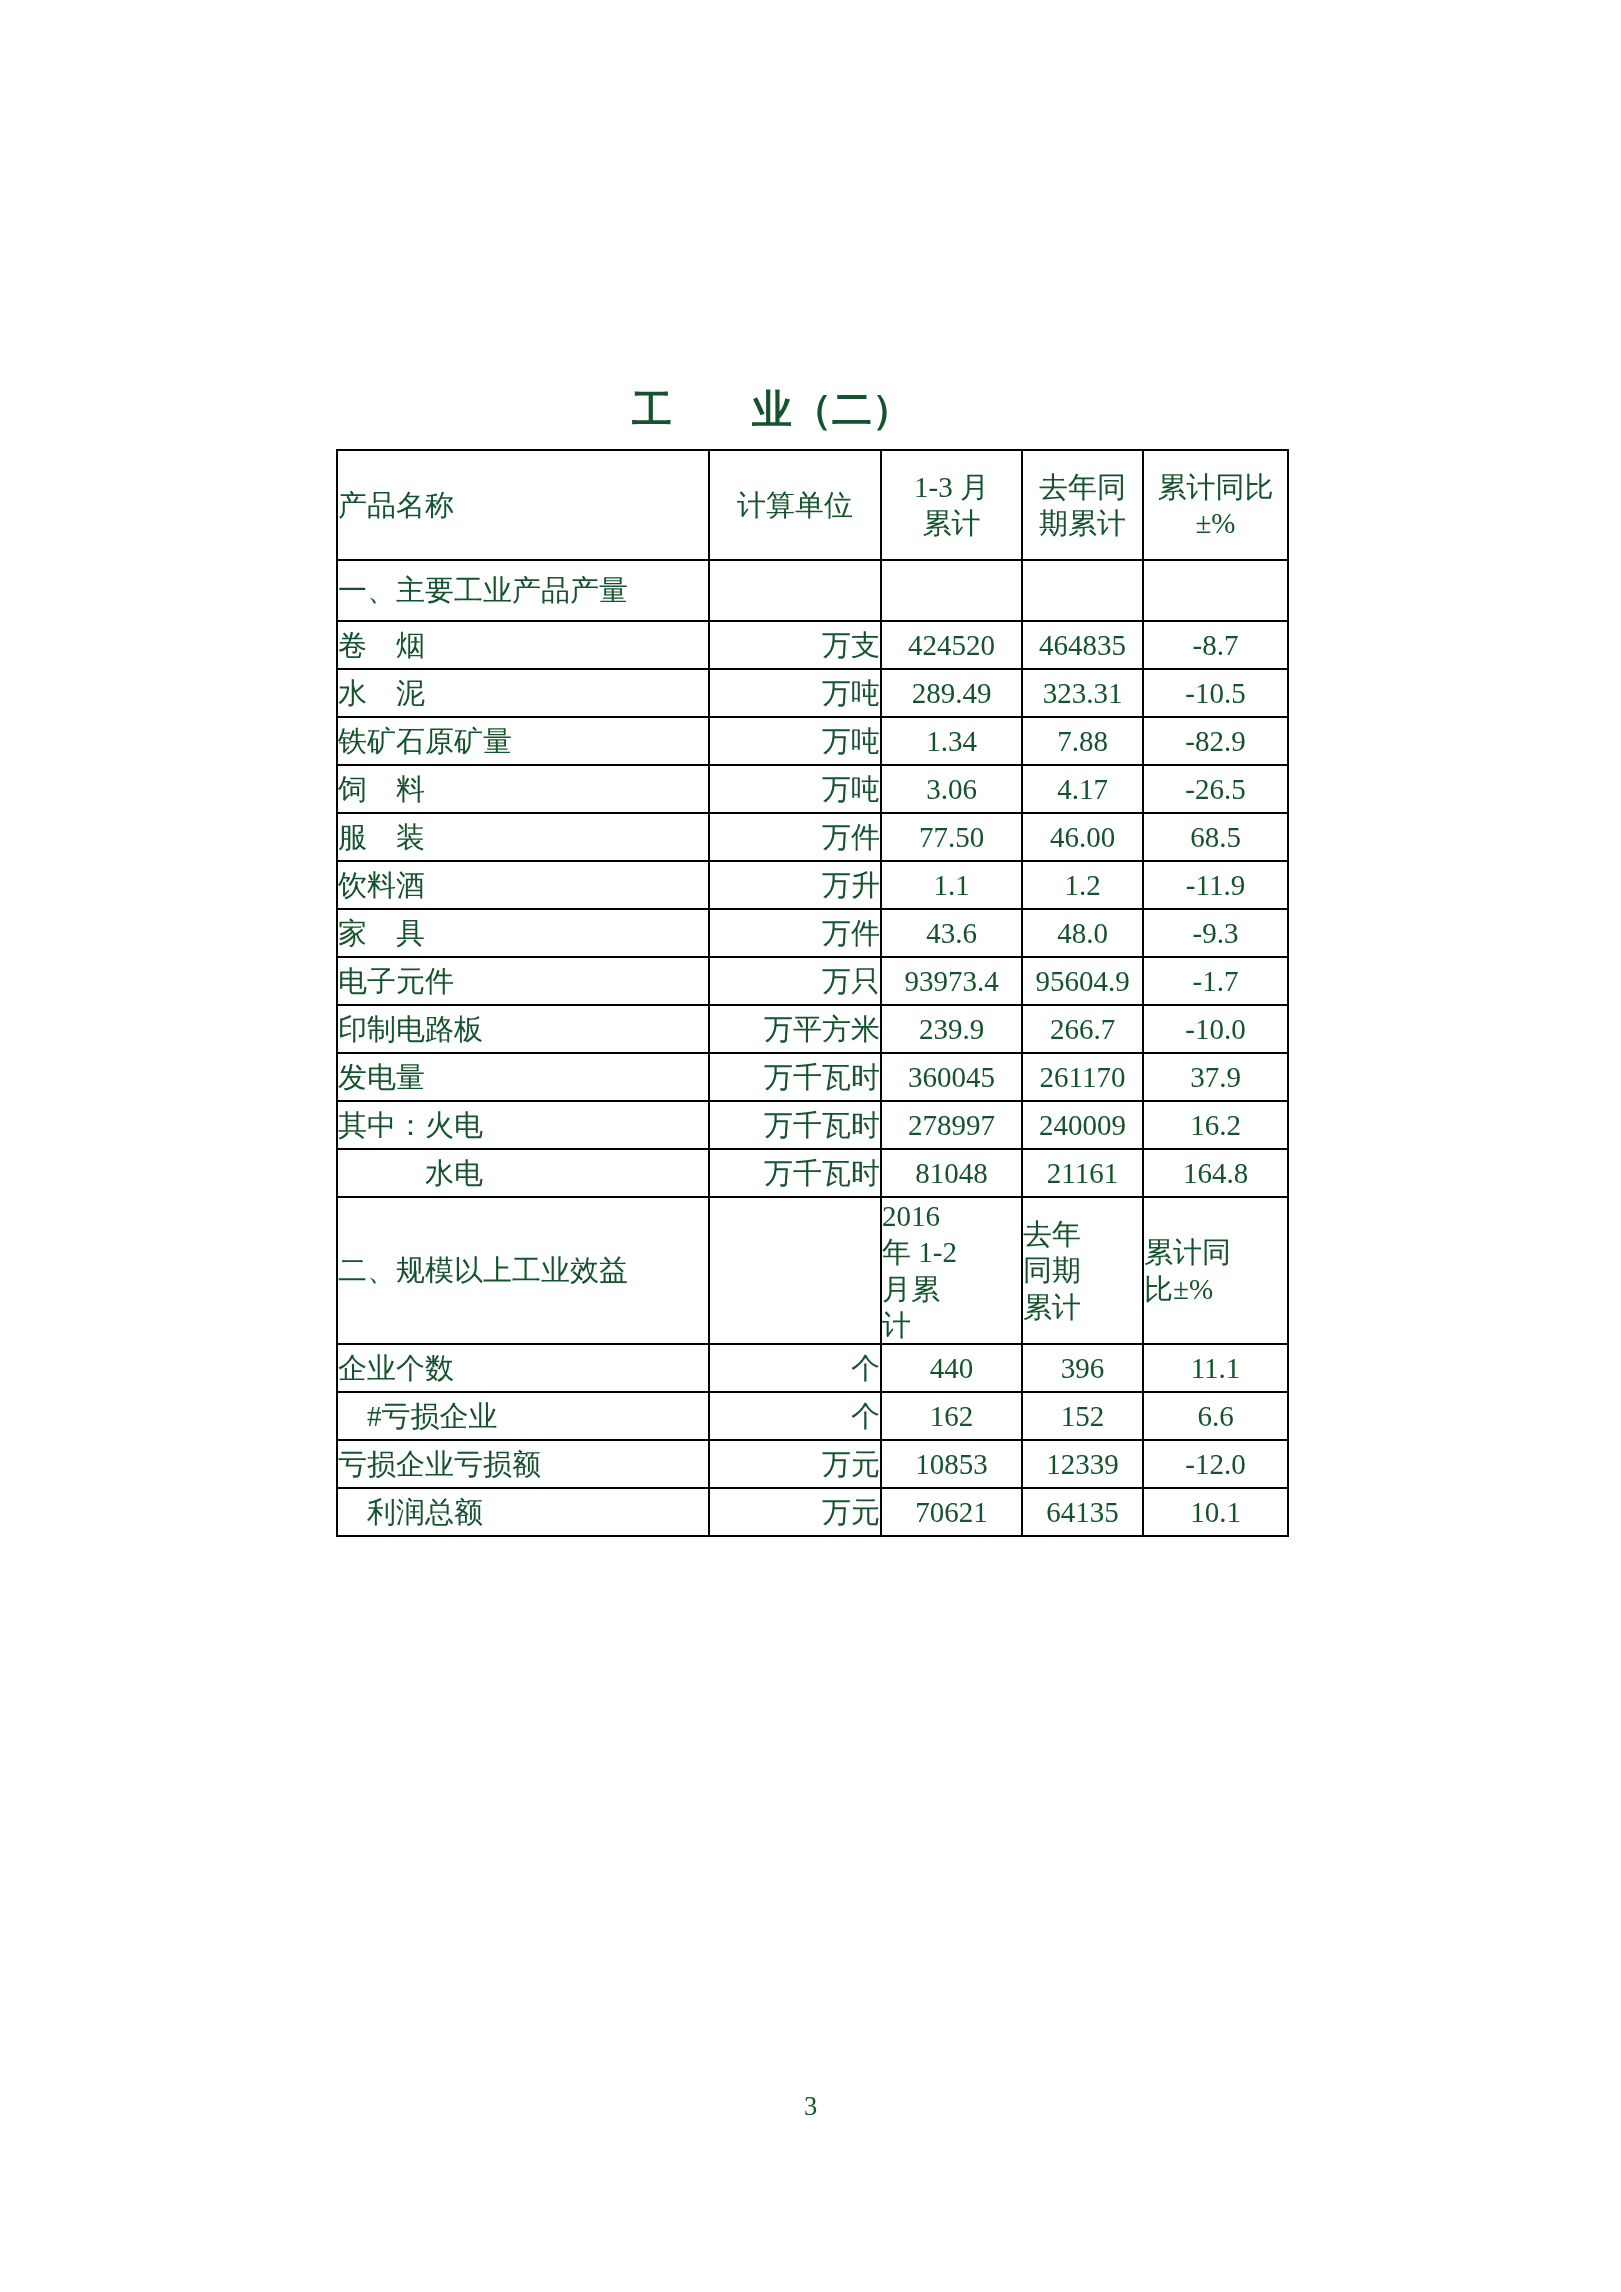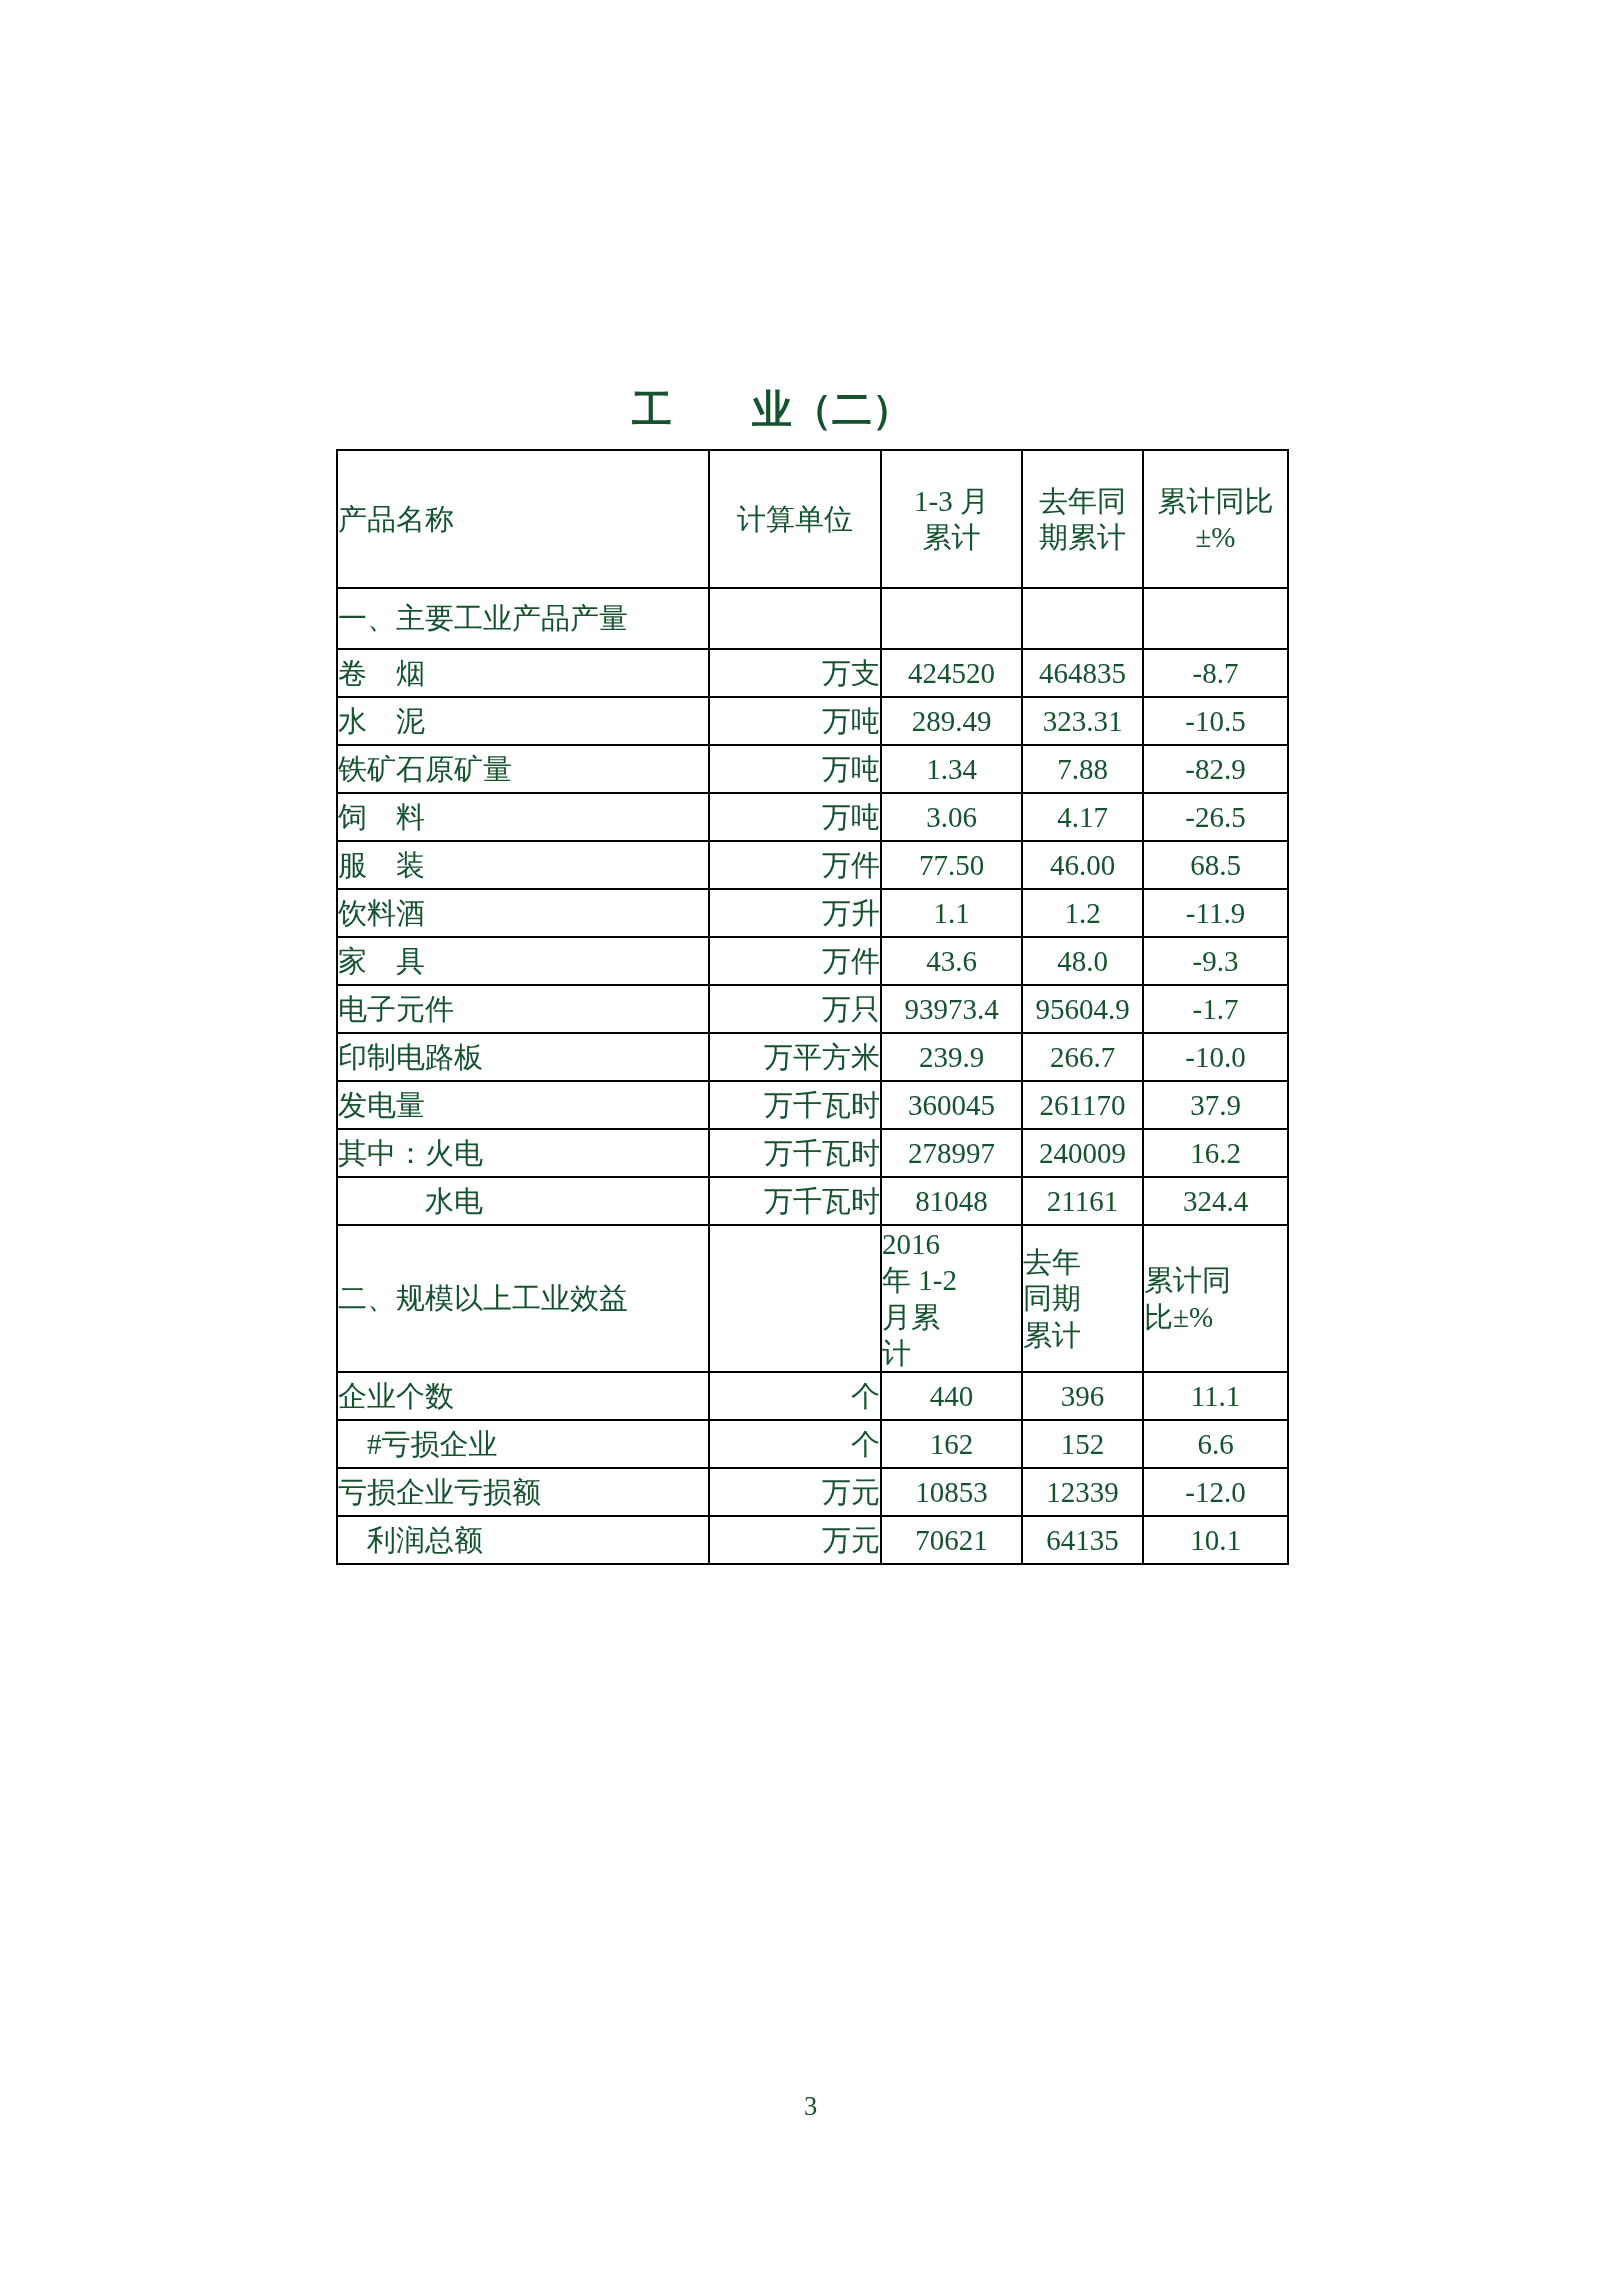--- a/index.html
+++ b/index.html
@@ -29,21 +29,21 @@
     border:2px solid #000;
     padding:0;
     vertical-align:middle;
     font-size:29px;
     line-height:1.25;
     white-space:pre-line;
     overflow:hidden;
     font-weight:normal;
   }
   table.stats { border:2.9px solid #000; }
-  tr.h-header    { height:138px; }
+  tr.h-header    { height:110px; }
   tr.h-section1  { height:61px;  }
   tr.h-data      { height:48px;  }
   tr.h-section2  { height:130px; }
   tr.h-header th { border-bottom-width:2.9px; }
   tr.last-row td { border-bottom-width:2.9px; }
 
   .c-name   { text-align:left;  padding-left:10.8px; }
   .c-unit   { text-align:right; }
   .c-num    { text-align:center; padding-right:11.8px; }
   .c-center { text-align:center; }
@@ -174,21 +174,21 @@
         <td class="c-unit">万千瓦时</td>
         <td class="c-num">278997</td>
         <td class="c-num">240009</td>
         <td class="c-num">16.2</td>
       </tr>
       <tr class="h-data">
         <td class="c-name">　　　水电</td>
         <td class="c-unit">万千瓦时</td>
         <td class="c-num">81048</td>
         <td class="c-num">21161</td>
-        <td class="c-num">324.4</td>
+        <td class="c-num">164.8</td>
       </tr>
 
       <tr class="h-section2">
         <td class="c-name bold">二、规模以上工业效益</td>
         <td></td>
         <td class="s2 s2-c3">2016
 年 1-2
 月累
 计</td>
         <td class="s2 s2-c4">去年

